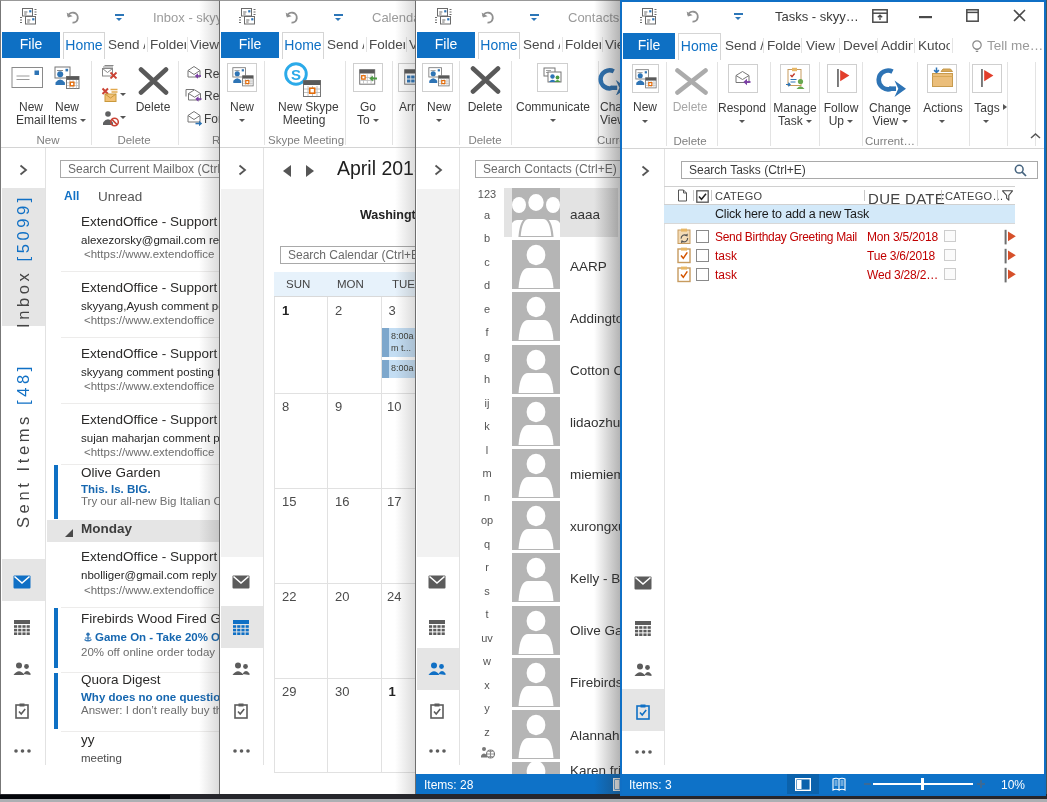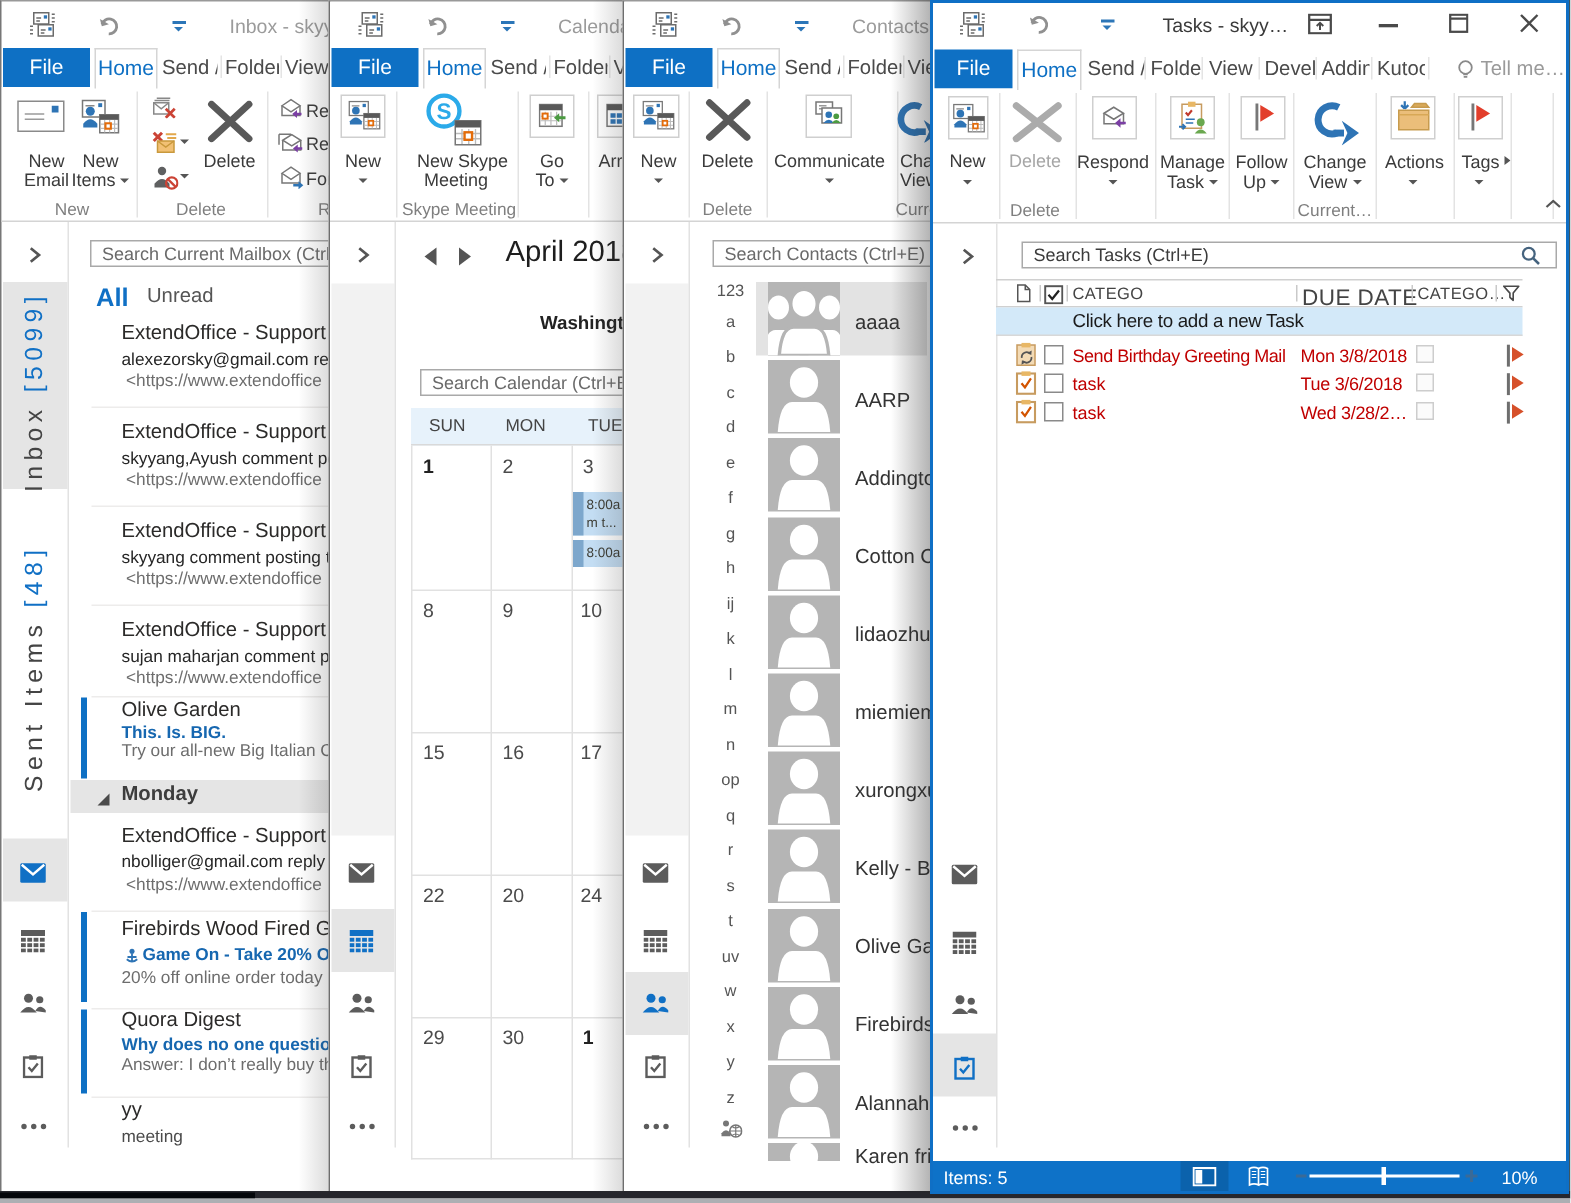--- a/index.html
+++ b/index.html
@@ -147,21 +147,21 @@
 
   <svg class="x" style="left:18px;top:163px" width="9" height="12" viewBox="0 0 9 12">
       <path d="M1.5 1.5 L7 6 L1.5 10.5" fill="none" stroke="#555" stroke-width="1.8"></path>
     </svg>
   <div class="x" style="left:1px;top:187px;width:43px;height:138px;background:#E5E5E5"></div>
   <div class="vtx" style="left:13px;top:327px"><span style="color:#444">Inbox </span><span style="color:#1070C5">[5099]</span></div>
   <div class="vtx" style="left:13px;top:527px"><span style="color:#444">Sent Items </span><span style="color:#1070C5">[48]</span></div>
   <div class="psep" style="left:44px"></div>
 
   <div class="sbx" style="left:59px;width:160px">Search Current Mailbox (Ctrl+E)</div>
-  <div class="x" style="left:63px;top:188px;font-size:17px;font-weight:bold;color:#1070C5">All</div>
+  <div class="x" style="left:63px;top:188px;font-size:12px;font-weight:bold;color:#1070C5">All</div>
   <div class="x" style="left:97px;top:188px;font-size:13.5px;color:#555">Unread</div>
 
   <div class="ml1" style="left:80px;top:213px">ExtendOffice - Support</div>
   <div class="ml2" style="left:80px;top:233px">alexezorsky@gmail.com repl</div>
   <div class="ml3" style="left:83px;top:247px">&lt;https://www.extendoffice</div>
   <div class="msep" style="top:270px"></div>
   <div class="ml1" style="left:80px;top:279px">ExtendOffice - Support</div>
   <div class="ml2" style="left:80px;top:299px">skyyang,Ayush comment po</div>
   <div class="ml3" style="left:83px;top:313px">&lt;https://www.extendoffice</div>
   <div class="msep" style="top:336px"></div>
@@ -638,20 +638,27 @@
       <rect x="1" y="2" width="12" height="13" fill="none" stroke="#5c5c5c" stroke-width="1.6"></rect>
       <rect x="4.5" y="0.5" width="5" height="3" fill="#5c5c5c"></rect>
       <path d="M4 8.5 l2.2 2.5 4-5" fill="none" stroke="#5c5c5c" stroke-width="1.6"></path>
     </svg>
   <svg class="x" style="left:12px;top:747px" width="19" height="6" viewBox="0 0 19 6">
       <circle cx="3" cy="3" r="1.8" fill="#5c5c5c"></circle>
       <circle cx="9.5" cy="3" r="1.8" fill="#5c5c5c"></circle>
       <circle cx="16" cy="3" r="1.8" fill="#5c5c5c"></circle>
     </svg>
 
+  <div class="sbar">
+    <div class="sitems" style="left:8px">Items: 28</div>
+    <svg class="x" style="left:197px;top:4px" width="16" height="13" viewBox="0 0 16 13">
+        <rect x="0.7" y="0.7" width="14.6" height="11.6" fill="none" stroke="#fff" stroke-width="1.4"></rect>
+        <rect x="2" y="2" width="4.5" height="9" fill="#fff"></rect>
+      </svg>
+  </div>
 </div>
 
 <div class="shad" style="left:594px;width:26px;background:linear-gradient(to right,rgba(40,40,40,0),rgba(40,40,40,0.35));z-index:6"></div>
 <div class="w" id="w4" style="left:620px;width:426px;height:796px;border:2px solid #0F6FC5;z-index:7">
 
   <svg class="x" style="left:17px;top:5px" width="19" height="18" viewBox="0 0 19 18">
       <rect x="3.5" y="1.5" width="10" height="7.5" fill="none" stroke="#6b6b6b"></rect>
       <rect x="10.2" y="3.2" width="2.2" height="2.2" fill="#2E74B5"></rect>
       <path d="M5.2 5h3.2M5.2 7h2.4" stroke="#6b6b6b" fill="none"></path>
       <rect x="6.5" y="9.5" width="10" height="7.5" fill="none" stroke="#6b6b6b"></rect>
@@ -832,21 +839,21 @@
   <svg class="x" style="left:55px;top:226px" width="16" height="17" viewBox="0 0 16 17">
       <rect x="1" y="2" width="12" height="13.5" fill="#F3DBB6" stroke="#C79B5F"></rect>
       <rect x="4" y="0.6" width="6" height="3" fill="#E8B765"></rect>
       <path d="M4.2 10.6 a3.3 3.3 0 0 1 5.6 -2.8" fill="none" stroke="#555" stroke-width="1.2"></path>
       <path d="M10.8 5.6 l-0.3 3 -2.8-1.2 z" fill="#555"></path>
       <path d="M10.6 10.0 a3.3 3.3 0 0 1 -5.6 2.8" fill="none" stroke="#555" stroke-width="1.2"></path>
       <path d="M4.0 15.2 l0.3-3 2.8 1.2 z" fill="#555"></path>
     </svg>
   <div class="x" style="left:74px;top:228px;width:13px;height:13px;border:1px solid #8a8a8a;background:#fff"></div>
   <div class="x" style="left:93px;top:228px;font-size:12px;letter-spacing:-0.3px;color:#C00000">Send Birthday Greeting Mail</div>
-  <div class="x" style="left:245px;top:228px;font-size:12px;letter-spacing:-0.2px;color:#C00000">Mon 3/8/2018</div>
+  <div class="x" style="left:245px;top:228px;font-size:12px;letter-spacing:-0.2px;color:#C00000">Mon 3/5/2018</div>
   <div class="x" style="left:322px;top:228px;width:12px;height:12px;border:1px solid #CDCDCD;background:#fbfbfb"></div>
   <svg class="x" style="left:380px;top:227px" width="14" height="16" viewBox="0 0 14 16">
       <rect x="2.6" y="0.8" width="2" height="14.6" fill="#6e6e6e"></rect>
       <path d="M6 2.4 L13.8 7.3 L6 12.2 Z" fill="#D6502A"></path>
     </svg>
   <svg class="x" style="left:55px;top:245px" width="16" height="17" viewBox="0 0 16 17">
       <rect x="1" y="2" width="12" height="13.5" fill="#fff" stroke="#C79B5F" stroke-width="1.4"></rect>
       <rect x="4" y="0.6" width="6" height="3" fill="#E8B765"></rect>
       <path d="M4 8.5 l2.3 2.8 4-6" fill="none" stroke="#D35400" stroke-width="1.5"></path>
     </svg>
@@ -905,21 +912,21 @@
       <rect x="4.5" y="0.5" width="5" height="3" fill="#1070C5"></rect>
       <path d="M4 8.5 l2.2 2.5 4-5" fill="none" stroke="#1070C5" stroke-width="1.6"></path>
     </svg>
   <svg class="x" style="left:12px;top:747px" width="19" height="6" viewBox="0 0 19 6">
       <circle cx="3" cy="3" r="1.8" fill="#5c5c5c"></circle>
       <circle cx="9.5" cy="3" r="1.8" fill="#5c5c5c"></circle>
       <circle cx="16" cy="3" r="1.8" fill="#5c5c5c"></circle>
     </svg>
 
   <div class="sbar" style="top:771.5px;height:21px">
-    <div class="sitems" style="left:7px">Items: 5</div>
+    <div class="sitems" style="left:7px">Items: 3</div>
     <div class="x" style="left:165px;top:0;width:32px;height:21px;background:#0B62AC"></div>
     <svg class="x" style="left:173px;top:4px" width="16" height="13" viewBox="0 0 16 13">
         <rect x="0.7" y="0.7" width="14.6" height="11.6" fill="none" stroke="#fff" stroke-width="1.4"></rect>
         <rect x="2" y="2" width="4.5" height="9" fill="#fff"></rect>
       </svg>
     <svg class="x" style="left:210px;top:3px" width="14" height="15" viewBox="0 0 14 15">
         <path d="M1 2 q3,-1.5 6,0 v11 q-3,-1.5 -6,0 z" fill="none" stroke="#fff" stroke-width="1.1"></path>
         <path d="M7 2 q3,-1.5 6,0 v11 q-3,-1.5 -6,0" fill="none" stroke="#fff" stroke-width="1.1"></path>
         <path d="M2.5 4h3M2.5 6h3M2.5 8h3M8.5 4h3M8.5 6h3M8.5 8h3" stroke="#fff" stroke-width="0.8"></path>
       </svg>

